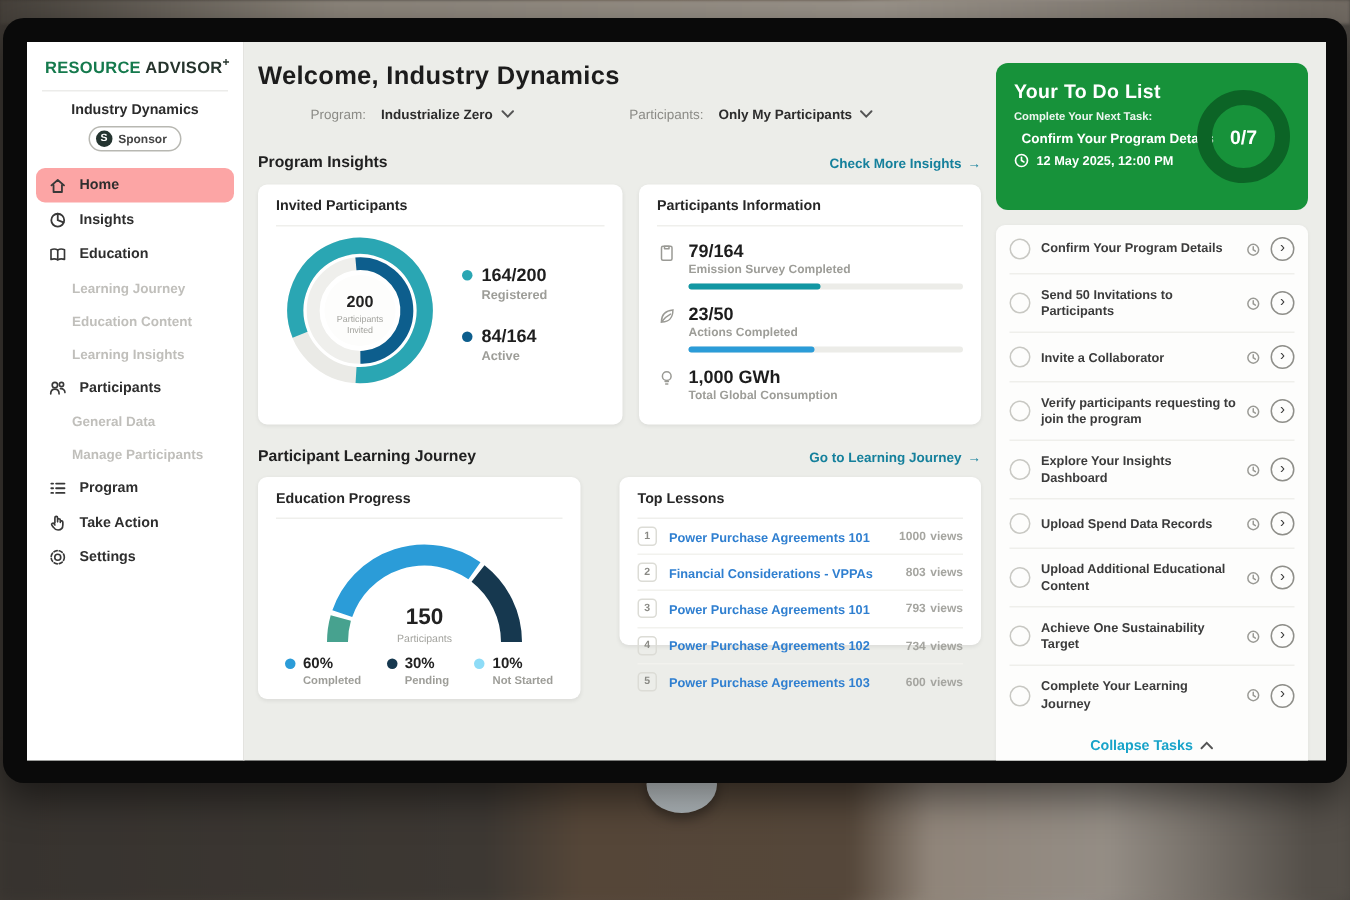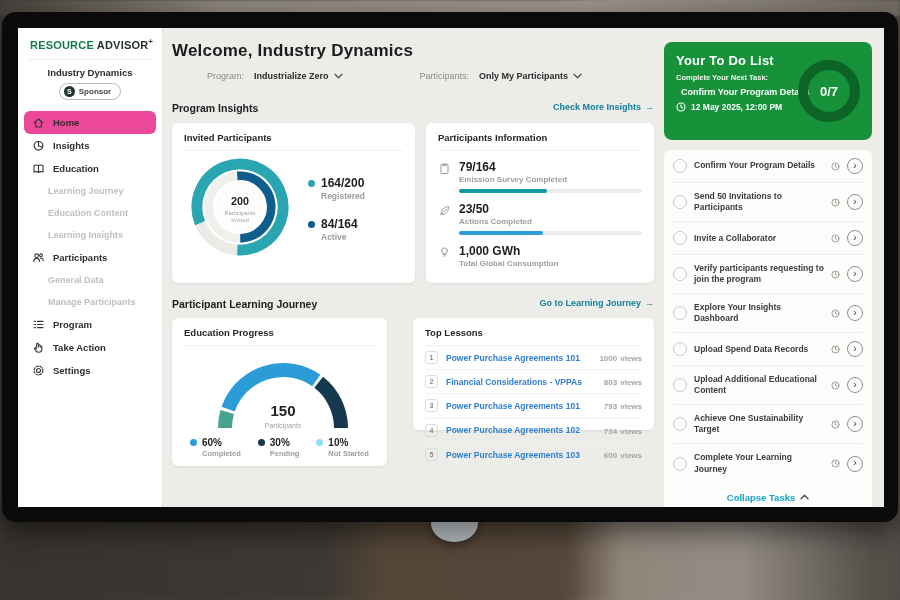--- a/index.html
+++ b/index.html
@@ -28,31 +28,31 @@
   .logo .lp { color:#157a4d; } .logo .ls { color:#26342d; } .logo sup { font-size:8px; color:#26342d; }
   .logo-div { border-top:1px solid #ececea; margin:8px 10px 7px 10px; }
   .org { text-align:center; font-size:9.5px; font-weight:800; color:#2b2b2b; }
   .sponsor { width:fit-content; margin:5px auto 0; display:flex; align-items:center; gap:4px;
     border:1px solid #b8b8b2; border-radius:10px; padding:2px 9px 2px 4px; font-size:8px; font-weight:700; color:#454545; cursor:pointer; }
   .sponsor .dot { width:11px; height:11px; border-radius:50%; background:#243430; color:#fff; font-size:7px;
     display:flex; align-items:center; justify-content:center; font-weight:800; }
   .menu { margin-top:11px; }
   .mi { display:flex; align-items:center; gap:8px; height:23px; margin:0 6px; padding-left:8px;
     font-size:9.5px; font-weight:800; color:#2e2e2e; border-radius:6px; cursor:pointer; white-space:nowrap; }
-  .mi.active { background:#ec4899; }
+  .mi.active { background:#fca5a5; }
   .mi svg { flex-shrink:0; }
   .mi.sub { padding-left:24px; color:#c0bfbb; font-weight:700; font-size:9px; height:22px; }
 
   
   .main { flex:1; padding:0 10px 0 9px; min-width:0; }
   .welcome { margin-top:13px; font-size:17px; font-weight:800; color:#1c1c1c; letter-spacing:.2px; }
   .filters { margin-top:10px; display:flex; gap:42px; align-items:center; font-size:9px; color:#8b8b86; }
   .filters .fv { font-weight:800; color:#2c2c2c; margin-left:5px; }
   .filters .f { display:flex; align-items:center; gap:5px; cursor:pointer;padding-left:35px; }
-  .secrow { margin-top:21px; display:flex; justify-content:space-between; align-items:flex-start; }
+  .secrow { margin-top:21px; display:flex; justify-content:space-between; align-items:flex-end; }
   .sectitle { font-size:10.5px; font-weight:800; color:#212121; }
   .seclink { font-size:9px; font-weight:800; color:#15809c; display:flex; align-items:center; gap:4px; cursor:pointer; }
   .cards { display:flex; gap:11px; margin-top:9px; }
   .card { background:#fff; border-radius:6px; box-shadow:0 1px 3px rgba(20,20,20,.07); padding:9px 12px; }
   .ctitle { font-size:9.5px; font-weight:800; color:#262626; padding-bottom:7px; border-bottom:1px solid #efefec; }
 
   
   .card-invited { width:243px; height:160px; }
   .inv-body { display:flex; align-items:center; }
   .legend-col { margin-left:12px; display:flex; flex-direction:column; gap:16px; margin-top:4px; }

